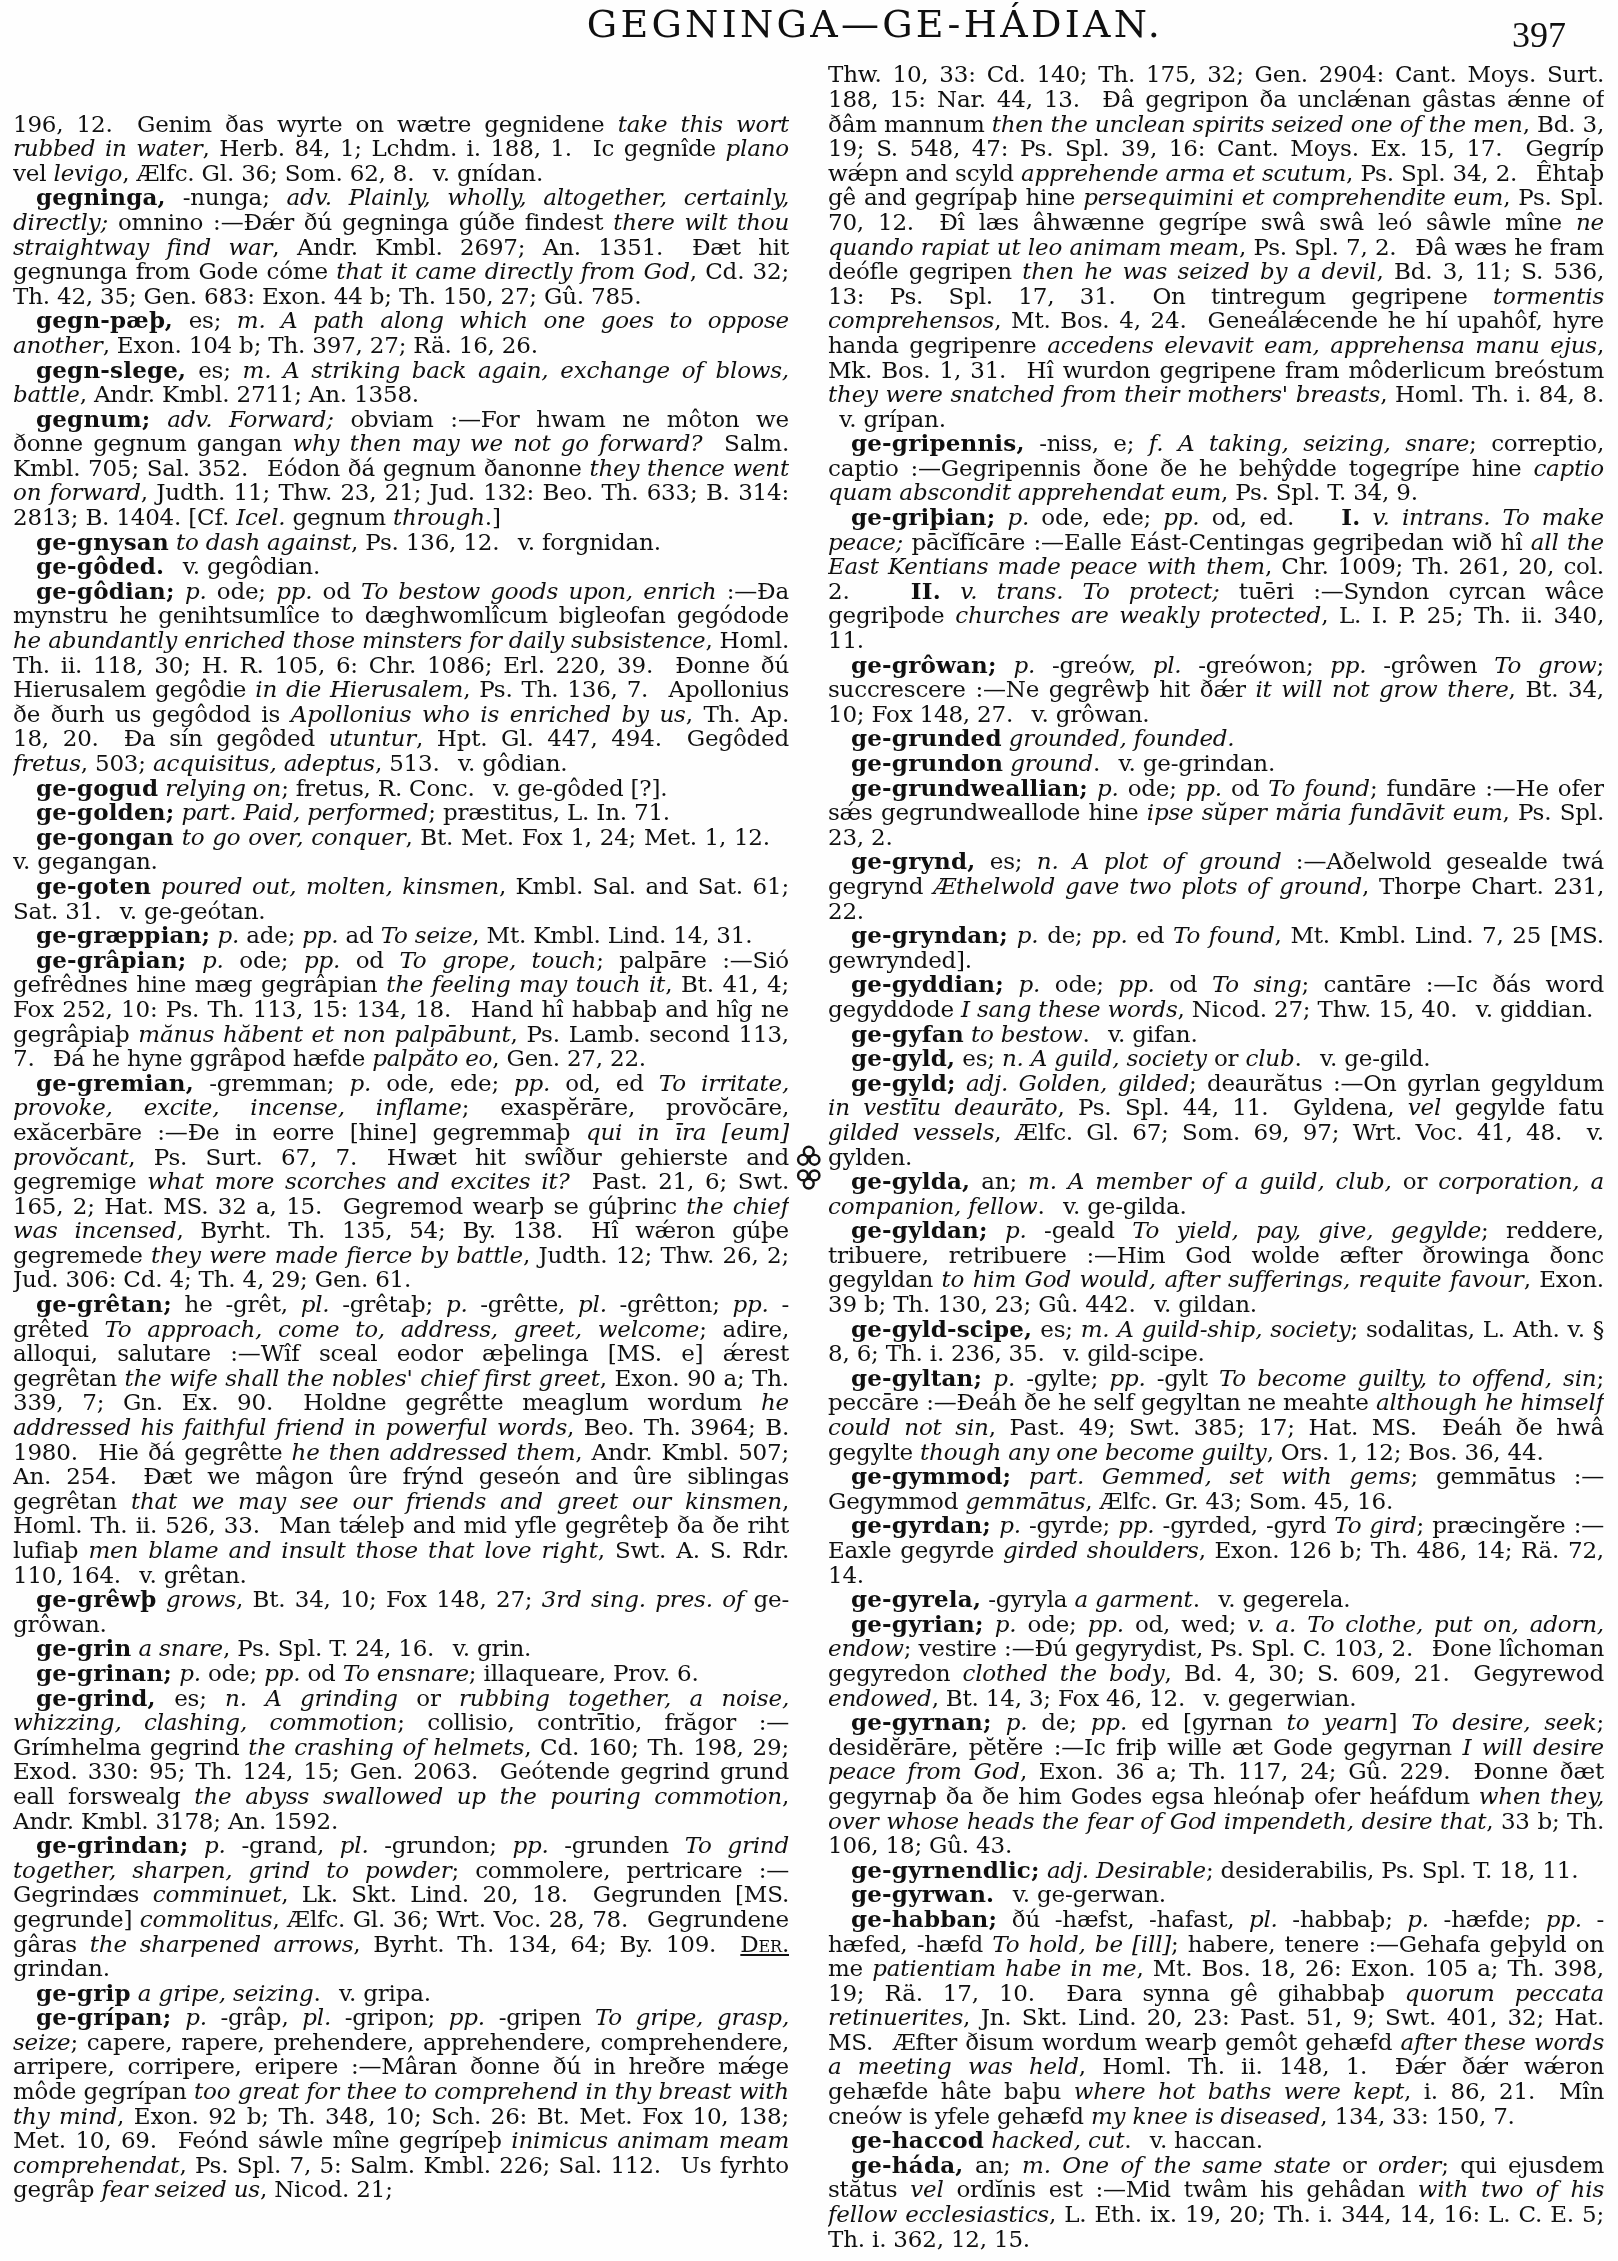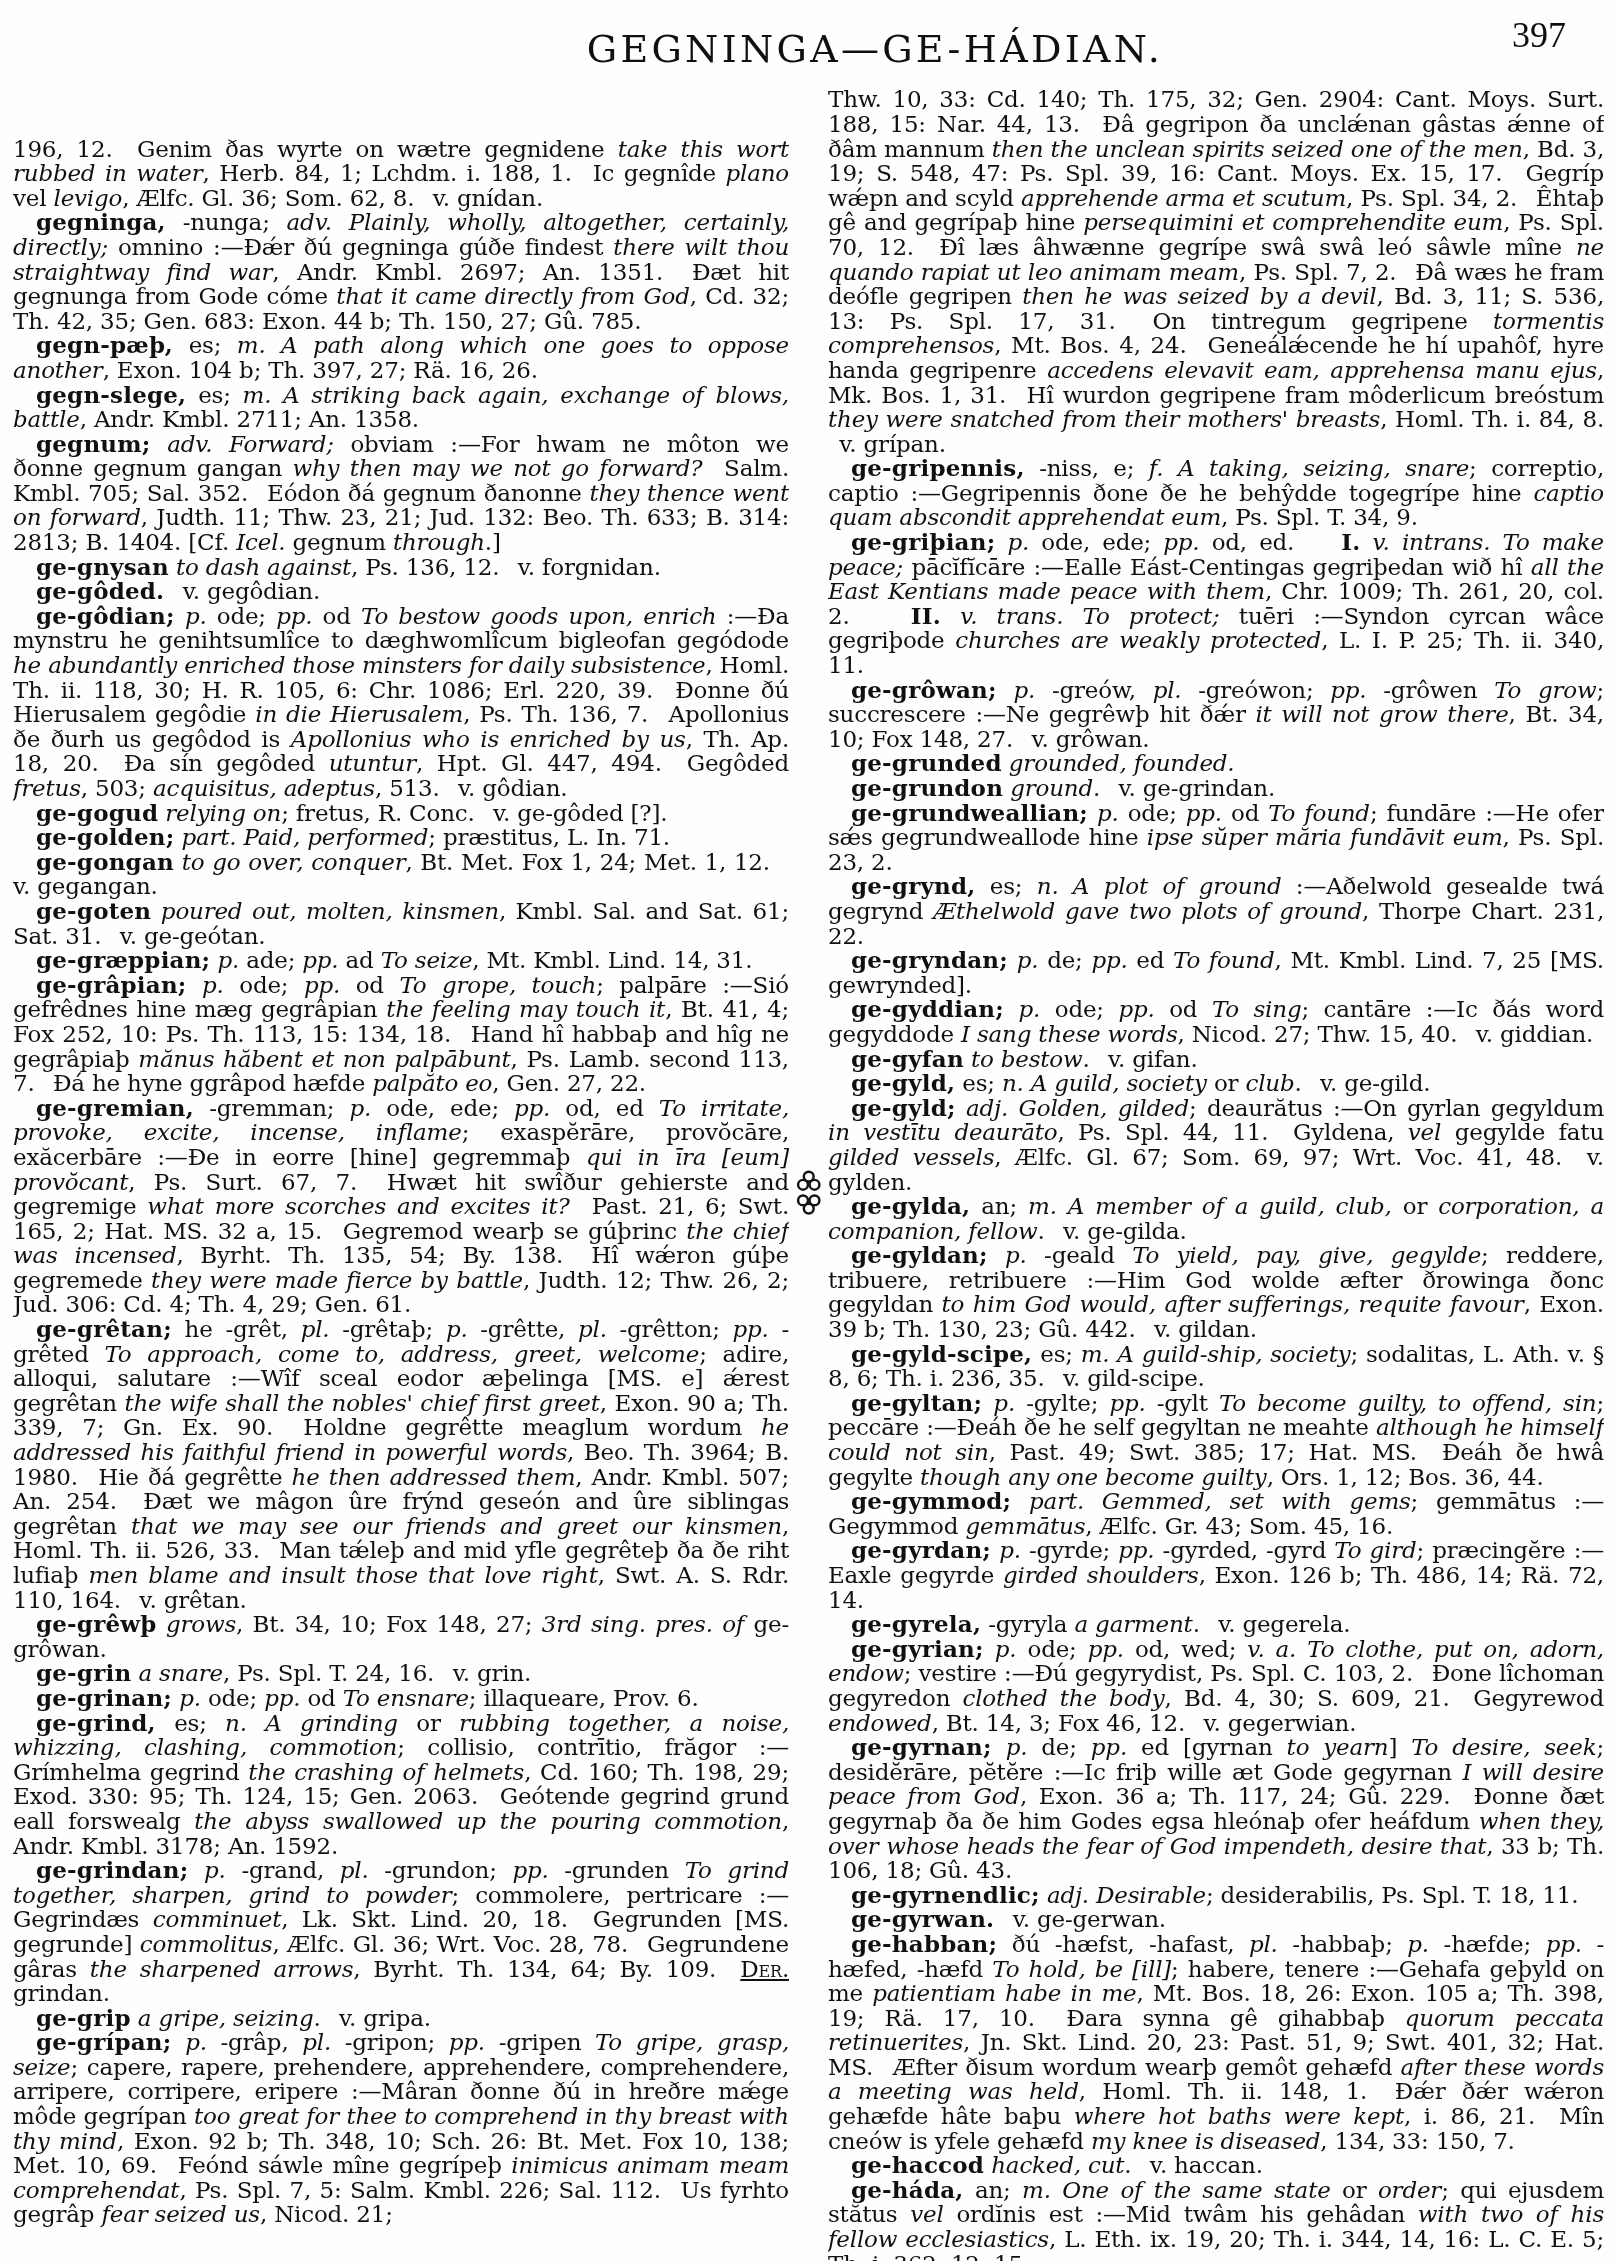--- a/index.html
+++ b/index.html
@@ -1,21 +1,21 @@
 <!DOCTYPE html>
 <html style="font-size:13px"><head>
 <meta charset="utf-8">
 <style>
   html,body{margin:0;padding:0;background:#ffffff;}
   .page{
     width:1618px;height:2261px;position:relative;overflow:hidden;
     background:#fefefe;color:#101010;
     font-family:"DejaVu Serif","Liberation Serif",serif;
   }
-  .page-header{position:relative;height:66px;padding-top:27px;}
+  .page-header{position:relative;height:66px;padding-top:2px;}
   .page-title{
     text-align:center;font-size:38px;letter-spacing:3.3px;font-weight:400;
     transform:translateX(66px);white-space:nowrap;
   }
   .page-number{position:absolute;right:52px;top:14px;font-size:36px;font-weight:400;font-family:Liberation Serif, serif;}
   .columns{display:flex;padding:3.3px 11.5px 0 13px;align-items:center;height:2171px;}
   .col{
     width:776px;text-align:justify;font-size:23px;line-height:24.6px;
     overflow:hidden;letter-spacing:-0.2px;
   }

